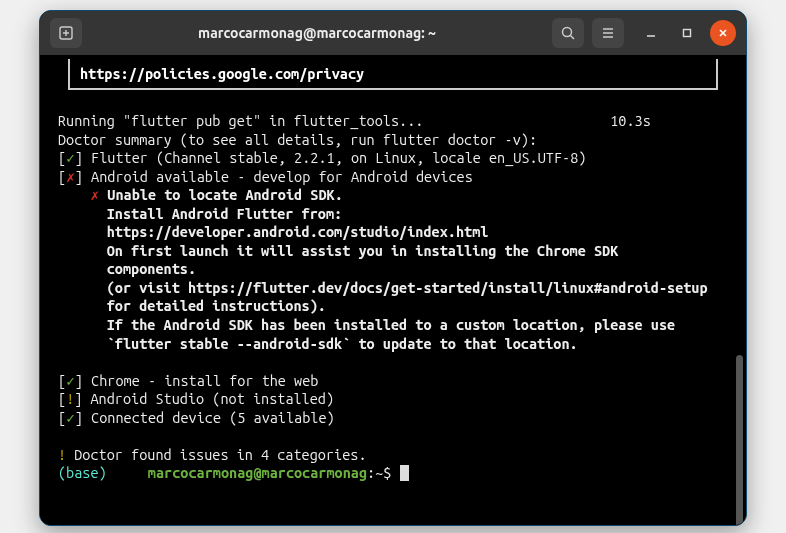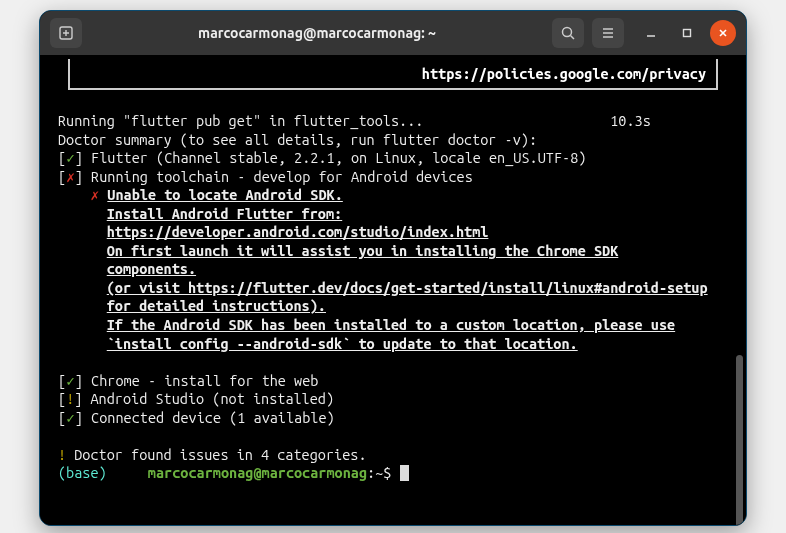--- a/index.html
+++ b/index.html
@@ -73,35 +73,34 @@
   }
   .url-box {
     border: 2px solid #ccc;
     border-top: none;
     margin: 0 10px 0 10px;
     padding: 6px 10px 6px 10px;
     color: #fff;
     font-weight: bold;
     font-size: 14.5px;
     font-family: 'Ubuntu Mono', monospace;
-    text-align: right;
   }
   pre.termtext {
     font-family: 'Ubuntu Mono', 'DejaVu Sans Mono', monospace;
     font-size: 14.5px;
     line-height: 1.28;
     color: #ddd;
     white-space: pre-wrap;
     margin-top: 22px;
   }
   .green { color: #6cb23f; }
   .red { color: #d93025; }
   .yellow { color: #c4a700; }
   .white { color: #eee; }
-  .bold { font-weight: bold; text-decoration: underline; }
+  .bold { font-weight: bold; }
   .prompt-base { color: #5eead4; }
   .prompt-user { color: #6cb23f; font-weight: bold; margin-left: 33px; }
   .cursor {
     display: inline-block;
     width: 9px;
     height: 16px;
     background: #ddd;
     vertical-align: text-bottom;
   }
   .scrollbar {
@@ -164,34 +163,34 @@
 
   <div class="terminal">
 
     <div class="url-box">
       <span>https://policies.google.com/privacy</span>
     </div>
 
 <pre class="termtext"><span class="white"><span>Running "flutter pub get" in flutter_tools...</span><span class="rightpad">                       </span><span>10.3s</span></span>
 <span class="white">Doctor summary (to see all details, run flutter doctor -v):</span>
 <span><span class="white">[</span><span class="green">✓</span><span class="white">] </span><span class="white">Flutter (Channel stable, 2.2.1, on Linux, locale en_US.UTF-8)</span></span>
-<span><span class="white">[</span><span class="red">✗</span><span class="white">] </span><span class="white">Running toolchain - develop for Android devices</span></span>
+<span><span class="white">[</span><span class="red">✗</span><span class="white">] </span><span class="white">Android available - develop for Android devices</span></span>
 <span>    <span class="red">✗ </span><span class="white bold">Unable to locate Android SDK.</span>
       <span class="white bold">Install Android Flutter from:</span>
       <span class="white bold">https://developer.android.com/studio/index.html</span>
       <span class="white bold">On first launch it will assist you in installing the Chrome SDK</span>
       <span class="white bold">components.</span>
       <span class="white bold">(or visit https://flutter.dev/docs/get-started/install/linux#android-setup</span>
       <span class="white bold">for detailed instructions).</span>
       <span class="white bold">If the Android SDK has been installed to a custom location, please use</span>
-      <span class="white bold">`install config --android-sdk` to update to that location.</span></span>
+      <span class="white bold">`flutter stable --android-sdk` to update to that location.</span></span>
 
 <span><span class="white">[</span><span class="green">✓</span><span class="white">] </span><span class="white">Chrome - install for the web</span></span>
 <span><span class="white">[</span><span class="yellow">!</span><span class="white">] </span><span class="white">Android Studio (not installed)</span></span>
-<span><span class="white">[</span><span class="green">✓</span><span class="white">] </span><span class="white">Connected device (1 available)</span></span>
+<span><span class="white">[</span><span class="green">✓</span><span class="white">] </span><span class="white">Connected device (5 available)</span></span>
 
 <span><span class="yellow">! </span><span class="white">Doctor found issues in 4 categories.</span></span>
 <span><span class="prompt-base">(base) </span><span class="prompt-user">marcocarmonag@marcocarmonag</span><span class="white">:~$ </span><span class="cursor"></span></span></pre>
 
     <div class="scrollbar"></div>
   </div>
 
 </div>
 
 </body></html>

